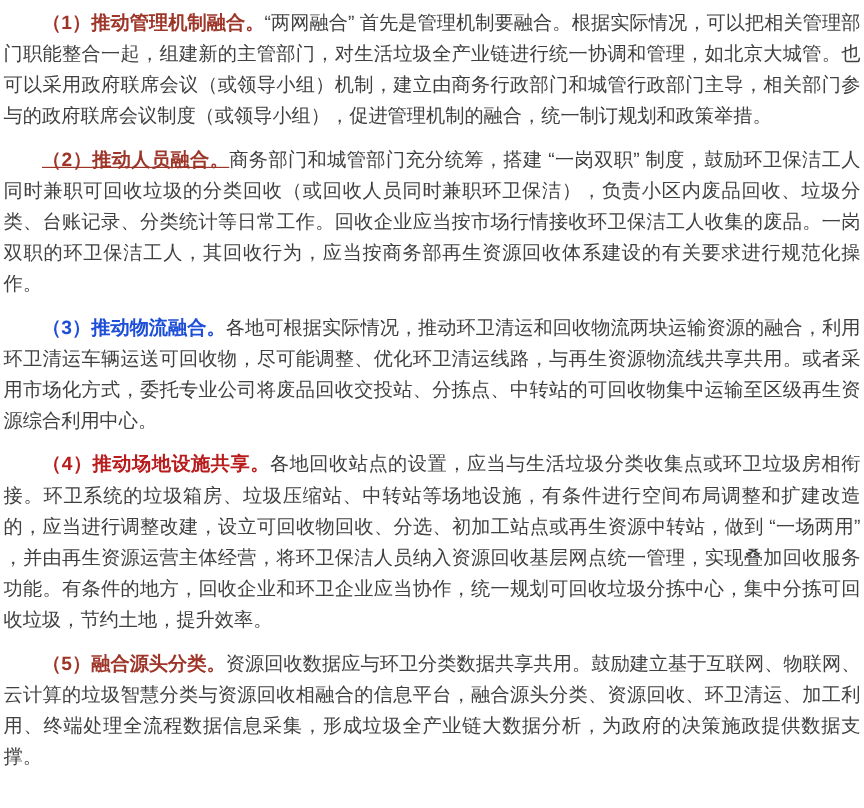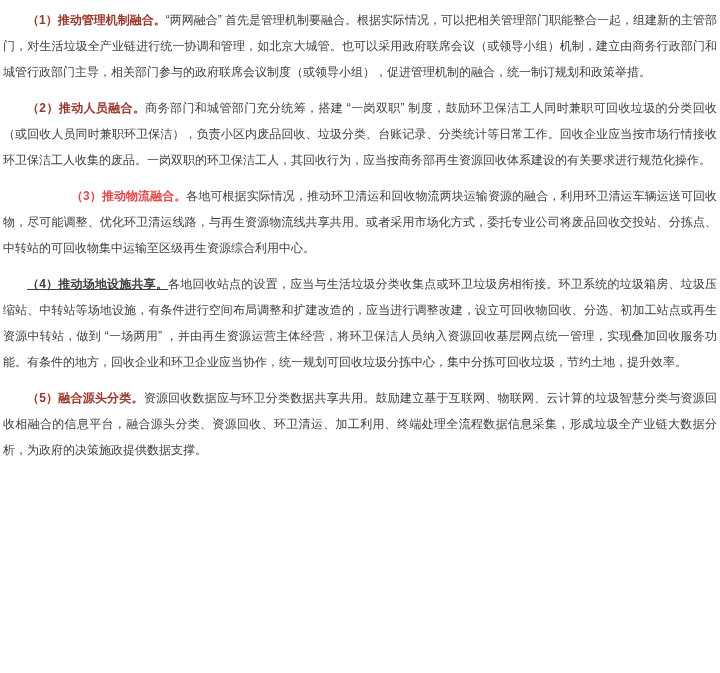--- a/index.html
+++ b/index.html
@@ -14,38 +14,38 @@
     overflow: hidden;
     font-family: "Liberation Sans", "DejaVu Sans", sans-serif;
   }
   .doc {
     box-sizing: border-box;
     width: 720px;
     padding: 7px 3px 0 3px;
   }
   .para {
     margin: 0 0 10px 0;
-    font-size: 12px;
+    font-size: 16px;
     line-height: 26px;
     text-align: justify;
     text-indent: 2em;
     word-break: break-all;
   }
   .head {
     font-weight: bold;
   }
 </style>
 </head>
 <body style="background-color: rgb(255, 255, 255); color: rgb(64, 64, 64);">
 
 <div class="doc">
 
   <p class="para"><span class="head" style="color: rgb(158, 53, 41);"><span>（1）</span><span>推动管理机制融合。</span></span><span>“两网融合” 首先是管理机制要融合。根据实际情况，可以把相关管理部门职能整合一起，组建新的主管部门，对生活垃圾全产业链进行统一协调和管理，如北京大城管。也可以采用政府联席会议（或领导小组）机制，建立由商务行政部门和城管行政部门主导，相关部门参与的政府联席会议制度（或领导小组），促进管理机制的融合，统一制订规划和政策举措。</span></p>
 
-  <p class="para"><span class="head" style="color: rgb(158, 53, 41);"><span>（2）</span><span>推动人员融合。</span></span><span>商务部门和城管部门充分统筹，搭建 “一岗双职” 制度，鼓励环卫保洁工人同时兼职可回收垃圾的分类回收（或回收人员同时兼职环卫保洁），负责小区内废品回收、垃圾分类、台账记录、分类统计等日常工作。回收企业应当按市场行情接收环卫保洁工人收集的废品。一岗双职的环卫保洁工人，其回收行为，应当按商务部再生资源回收体系建设的有关要求进行规范化操作。</span></p>
+  <p class="para"><span class="head" style="color: rgb(158, 53, 41); text-decoration: underline;"><span>（2）</span><span>推动人员融合。</span></span><span>商务部门和城管部门充分统筹，搭建 “一岗双职” 制度，鼓励环卫保洁工人同时兼职可回收垃圾的分类回收（或回收人员同时兼职环卫保洁），负责小区内废品回收、垃圾分类、台账记录、分类统计等日常工作。回收企业应当按市场行情接收环卫保洁工人收集的废品。一岗双职的环卫保洁工人，其回收行为，应当按商务部再生资源回收体系建设的有关要求进行规范化操作。</span></p>
 
-  <p class="para"><span class="head" style="color: #ef4444; margin-left: 44px;"><span>（3）</span><span>推动物流融合。</span></span><span>各地可根据实际情况，推动环卫清运和回收物流两块运输资源的融合，利用环卫清运车辆运送可回收物，尽可能调整、优化环卫清运线路，与再生资源物流线共享共用。或者采用市场化方式，委托专业公司将废品回收交投站、分拣点、中转站的可回收物集中运输至区级再生资源综合利用中心。</span></p>
+  <p class="para"><span class="head" style="color: #1d4ed8;"><span>（3）</span><span>推动物流融合。</span></span><span>各地可根据实际情况，推动环卫清运和回收物流两块运输资源的融合，利用环卫清运车辆运送可回收物，尽可能调整、优化环卫清运线路，与再生资源物流线共享共用。或者采用市场化方式，委托专业公司将废品回收交投站、分拣点、中转站的可回收物集中运输至区级再生资源综合利用中心。</span></p>
 
-  <p class="para"><span class="head" style="color: #404040; text-decoration: underline;"><span>（4）</span><span>推动场地设施共享。</span></span><span>各地回收站点的设置，应当与生活垃圾分类收集点或环卫垃圾房相衔接。环卫系统的垃圾箱房、垃圾压缩站、中转站等场地设施，有条件进行空间布局调整和扩建改造的，应当进行调整改建，设立可回收物回收、分选、初加工站点或再生资源中转站，做到 “一场两用” ，并由再生资源运营主体经营，将环卫保洁人员纳入资源回收基层网点统一管理，实现叠加回收服务功能。有条件的地方，回收企业和环卫企业应当协作，统一规划可回收垃圾分拣中心，集中分拣可回收垃圾，节约土地，提升效率。</span></p>
+  <p class="para"><span class="head" style="color: #b91c1c;"><span>（4）</span><span>推动场地设施共享。</span></span><span>各地回收站点的设置，应当与生活垃圾分类收集点或环卫垃圾房相衔接。环卫系统的垃圾箱房、垃圾压缩站、中转站等场地设施，有条件进行空间布局调整和扩建改造的，应当进行调整改建，设立可回收物回收、分选、初加工站点或再生资源中转站，做到 “一场两用” ，并由再生资源运营主体经营，将环卫保洁人员纳入资源回收基层网点统一管理，实现叠加回收服务功能。有条件的地方，回收企业和环卫企业应当协作，统一规划可回收垃圾分拣中心，集中分拣可回收垃圾，节约土地，提升效率。</span></p>
 
   <p class="para"><span class="head" style="color: rgb(158, 53, 41);"><span>（5）</span><span>融合源头分类。</span></span><span>资源回收数据应与环卫分类数据共享共用。鼓励建立基于互联网、物联网、云计算的垃圾智慧分类与资源回收相融合的信息平台，融合源头分类、资源回收、环卫清运、加工利用、终端处理全流程数据信息采集，形成垃圾全产业链大数据分析，为政府的决策施政提供数据支撑。</span></p>
 
 </div>
 
 </body></html>

